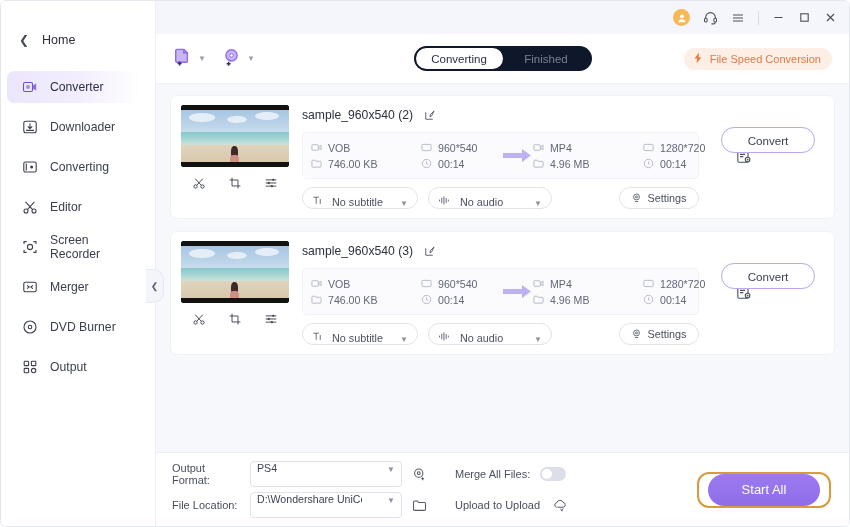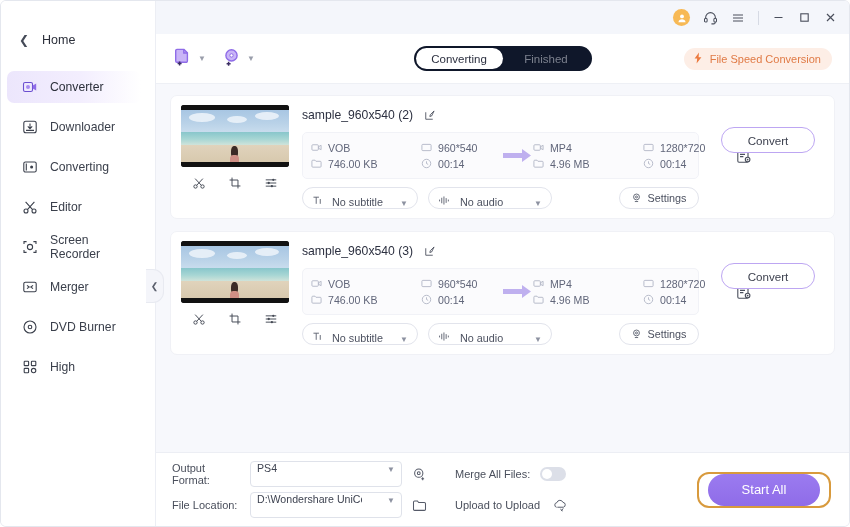--- a/index.html
+++ b/index.html
@@ -409,21 +409,21 @@
 
     <div class="nav-item">
       <span class="ico">
         <svg width="16" height="16" viewBox="0 0 16 16" fill="none" stroke="#3b404c" stroke-width="1.1">
           <rect x="2.2" y="2.2" width="4.4" height="4.4" rx=".7"></rect>
           <rect x="9.4" y="2.2" width="4.4" height="4.4" rx=".7"></rect>
           <rect x="2.2" y="9.4" width="4.4" height="4.4" rx=".7"></rect>
           <circle cx="11.6" cy="11.6" r="2.2"></circle>
         </svg>
       </span>
-      <span>High</span>
+      <span>Output</span>
     </div>
 
     <div class="collapse-tab">
       <span>❮</span>
     </div>
   </aside>
 
   <section class="main">
 
     <div class="titlebar">

